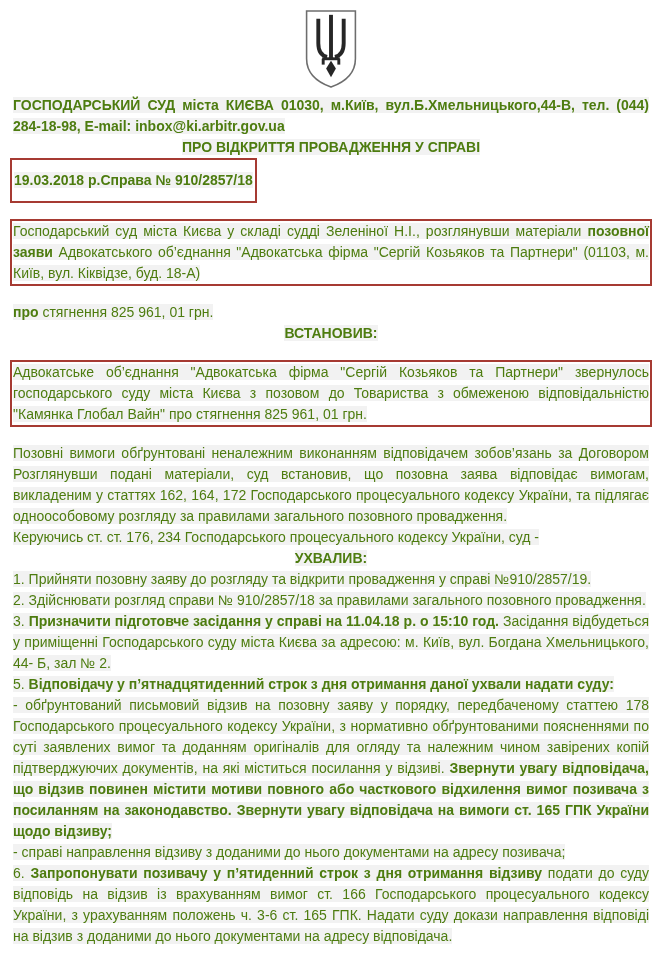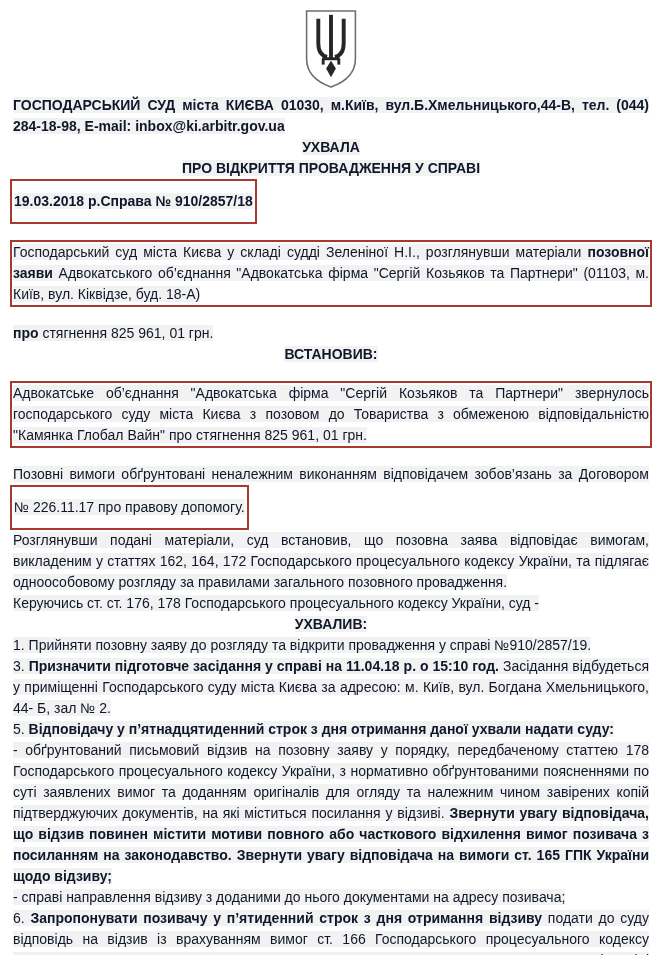--- a/index.html
+++ b/index.html
@@ -5,21 +5,21 @@
   html, body { margin: 0; padding: 0; }
   body {
     width: 661px; height: 955px; overflow: hidden;
     background: #ffffff;
     font-family: "Liberation Sans", sans-serif;
   }
   .page {
     box-sizing: border-box;
     width: 661px; height: 955px; overflow: hidden;
     padding: 0 12px 0 13px;
-    color: #0f172a;
+    color: #4d7c0f;
     font-size: 14px;
     line-height: 21px;
   }
   .crest {
     display: block;
     width: 62px; height: 82px;
     margin: 8px auto 5px auto;
   }
   p { margin: 0; text-align: justify; }
   .center { text-align: center; }
@@ -56,47 +56,46 @@
       <path d="M22 52 V58"></path>
       <path d="M38 52 V58"></path>
     </g>
     <path d="M30 54 L35 62 L30 71 L25 62 Z" fill="#262626"></path>
   </svg>
 
   
   <p><span class="hl b">ГОСПОДАРСЬКИЙ СУД міста КИЄВА 01030, м.Київ, вул.Б.Хмельницького,44-В, тел. (044) 284-18-98, E-mail: inbox@ki.arbitr.gov.ua</span></p>
 
   
-  <p class="center"><span class="hl b">УХВАЛА</span></p>
   <p class="center"><span class="hl b">ПРО ВІДКРИТТЯ ПРОВАДЖЕННЯ У СПРАВІ</span></p>
 
   
   <div class="redbox-inline"><span class="hl b">19.03.2018 р.Справа № 910/2857/18</span></div>
 
   
   <p class="redbox"><span class="hl">Господарський суд міста Києва у складі судді Зеленіної Н.І., розглянувши матеріали </span><span class="hl b">позовної заяви</span><span class="hl"> Адвокатського об’єднання "Адвокатська фірма "Сергій Козьяков та Партнери" (01103, м. Київ, вул. Кіквідзе, буд. 18-А)</span></p>
 
   <p><span class="hl b">про</span><span class="hl"> стягнення 825 961, 01 грн.</span></p>
 
   <p class="center"><span class="hl b">ВСТАНОВИВ:</span></p>
 
   
   <p class="redbox"><span class="hl">Адвокатське об’єднання "Адвокатська фірма "Сергій Козьяков та Партнери" звернулось господарського суду міста Києва з позовом до Товариства з обмеженою відповідальністю "Камянка Глобал Вайн" про стягнення 825 961, 01 грн.</span></p>
 
   
   <p class="just-last"><span class="hl">Позовні вимоги обґрунтовані неналежним виконанням відповідачем зобов’язань за Договором</span></p>
-  <p><span class="redbox-inline"><span class="hl">№ 226.11.17 про правову допомогу.</span></span></p>
 
   <p><span class="hl">Розглянувши подані матеріали, суд встановив, що позовна заява відповідає вимогам, викладеним у статтях 162, 164, 172 Господарського процесуального кодексу України, та підлягає одноособовому розгляду за правилами загального позовного провадження.</span></p>
-  <p><span class="hl">Керуючись ст. ст. 176, 178 Господарського процесуального кодексу України, суд -</span></p>
+  <p><span class="hl">Керуючись ст. ст. 176, 234 Господарського процесуального кодексу України, суд -</span></p>
 
   <p class="center"><span class="hl b">УХВАЛИВ:</span></p>
 
   <p><span class="hl">1. </span><span class="hl b"></span><span class="hl">Прийняти позовну заяву до розгляду та відкрити провадження у справі №910/2857/19.</span></p>
 
+  <p><span class="hl">2. </span><span class="hl b"></span><span class="hl">Здійснювати розгляд справи №  910/2857/18 за правилами загального позовного провадження.</span></p>
 
   <p><span class="hl">3. </span><span class="hl b">Призначити підготовче засідання у справі на 11.04.18 р. о 15:10 год.</span><span class="hl"> Засідання відбудеться у приміщенні Господарського суду міста Києва за адресою: м. Київ, вул. Богдана Хмельницького, 44- Б, зал № 2.</span></p>
 
 
   <p><span class="hl">5. </span><span class="hl b">Відповідачу у п’ятнадцятиденний строк з дня отримання даної ухвали надати суду:</span><span class="hl"></span></p>
 
   <p><span class="hl">- обґрунтований письмовий відзив на позовну заяву у порядку, передбаченому статтею 178 Господарського процесуального кодексу України, з нормативно обґрунтованими поясненнями по суті заявлених вимог та доданням оригіналів для огляду та належним чином завірених копій підтверджуючих документів, на які міститься посилання у відзиві. </span><span class="hl b">Звернути увагу відповідача, що відзив повинен містити мотиви повного або часткового відхилення вимог позивача з посиланням на законодавство. Звернути увагу відповідача на вимоги ст. 165 ГПК України щодо відзиву;</span></p>
 
   <p><span class="hl">- справі направлення відзиву з доданими до нього документами на адресу позивача;</span><span class="hl b"></span></p>
 

